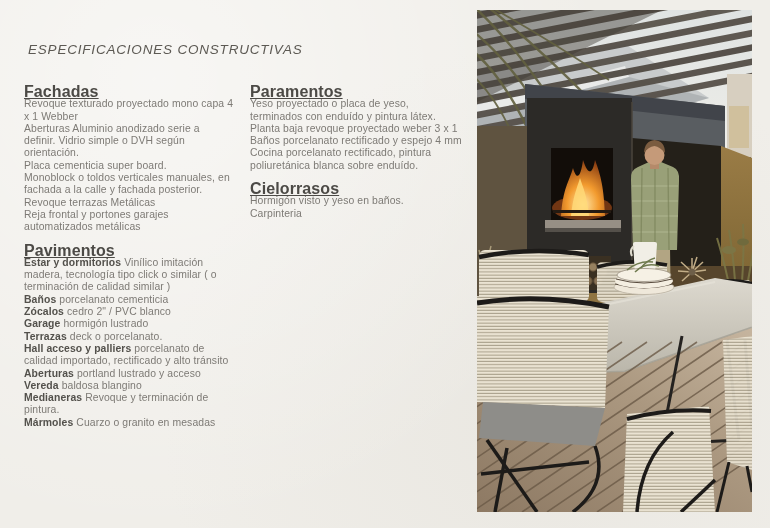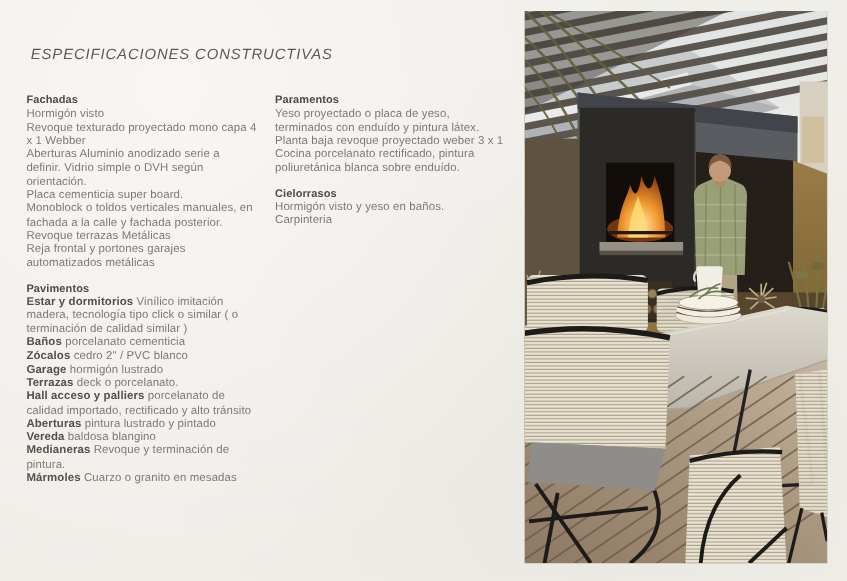--- a/index.html
+++ b/index.html
@@ -15,66 +15,66 @@
   }
   .page-title {
     position:absolute; left:28px; top:42px;
     font-size:13.5px; letter-spacing:.8px; color:#5c5953; font-weight:400;font-style:italic;
   }
   .cols { position:absolute; left:24px; top:86px; display:flex; gap:16px; width:440px; }
   .col { font-size:10.4px; line-height:12.3px; letter-spacing:.1px; }
   .col.left { width:212px; }
   .col.mid  { width:216px; }
   .section { margin-bottom:11px; }
-  .section h3 { font-size:10px; line-height:12.3px; font-weight:700; color:#4c4a46; }
+  .section h3 { font-size:16px; line-height:12.3px; font-weight:700; color:#4c4a46;text-decoration:underline; }
   .section p { margin:0; }
   .section p b { font-weight:700; color:#53514c; }
   .photo {
     position:absolute; left:477px; top:10px; width:275px; height:502px;
     overflow:hidden; background:#8f7442;
   }
   .photo svg { display:block; }
 </style>
 </head>
 <body>
 
 <h1 class="page-title">ESPECIFICACIONES CONSTRUCTIVAS</h1>
 
 <div class="cols">
   <div class="col left">
     <div class="section">
       <h3>Fachadas</h3>
-      <p>Hormigón visto</p>
       <p>Revoque texturado proyectado mono capa 4 x 1 Webber</p>
       <p>Aberturas Aluminio anodizado serie a definir. Vidrio simple o DVH según orientación.</p>
       <p>Placa cementicia super board.</p>
       <p>Monoblock o toldos verticales manuales, en fachada a la calle y fachada posterior.</p>
       <p>Revoque terrazas Metálicas</p>
       <p>Reja frontal y portones garajes automatizados metálicas</p>
     </div>
     <div class="section">
       <h3>Pavimentos</h3>
       <p><b>Estar y dormitorios</b> <span>Vinílico imitación madera, tecnología tipo click o similar ( o terminación de calidad similar )</span></p>
       <p><b>Baños</b> <span>porcelanato cementicia</span></p>
       <p><b>Zócalos</b> <span>cedro 2" / PVC blanco</span></p>
       <p><b>Garage</b> <span>hormigón lustrado</span></p>
       <p><b>Terrazas</b> <span>deck o porcelanato.</span></p>
       <p><b>Hall acceso y palliers</b> <span>porcelanato de calidad importado, rectificado y alto tránsito</span></p>
-      <p><b>Aberturas</b> <span>pintura lustrado y pintado</span></p>
+      <p><b>Aberturas</b> <span>portland lustrado y acceso</span></p>
       <p><b>Vereda</b> <span>baldosa blangino</span></p>
       <p><b>Medianeras</b> <span>Revoque y terminación de pintura.</span></p>
       <p><b>Mármoles</b> <span>Cuarzo o granito en mesadas</span></p>
     </div>
   </div>
 
   <div class="col mid">
     <div class="section">
       <h3>Paramentos</h3>
       <p>Yeso proyectado o placa de yeso, terminados con enduído y pintura látex.</p>
       <p>Planta baja revoque proyectado weber 3 x 1</p>
+      <p>Baños porcelanato rectificado y espejo 4 mm</p>
       <p>Cocina porcelanato rectificado, pintura poliuretánica blanca sobre enduído.</p>
     </div>
     <div class="section">
       <h3>Cielorrasos</h3>
       <p>Hormigón visto y yeso en baños.</p>
       <p>Carpinteria</p>
     </div>
   </div>
 </div>
 

